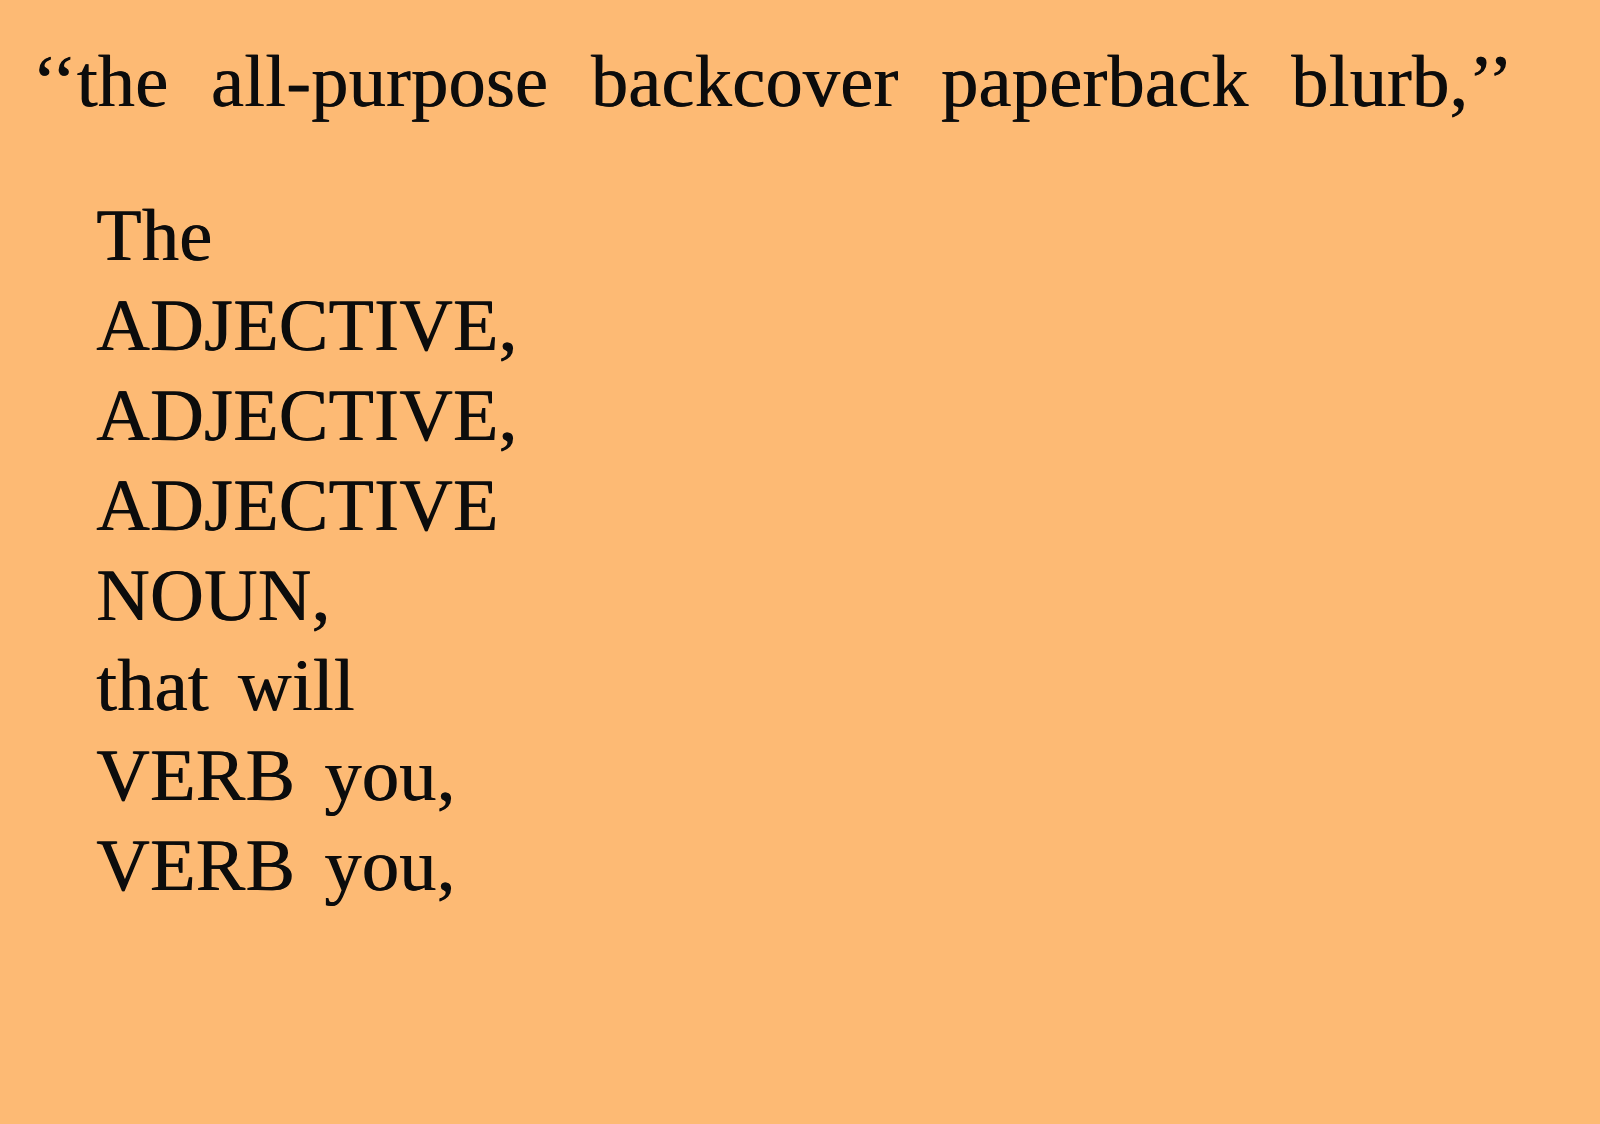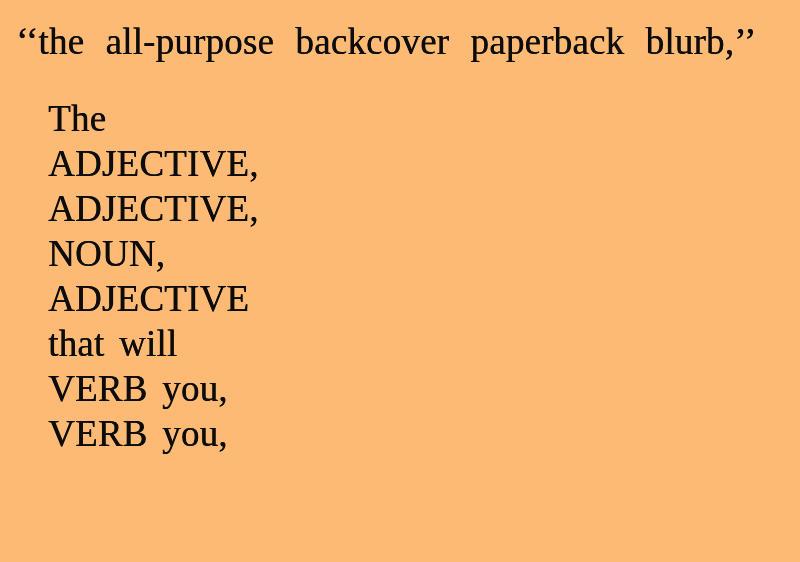--- a/index.html
+++ b/index.html
@@ -52,20 +52,20 @@
 <body>
 
 <div class="page">
 
   <div class="blurb-title">‘‘the all-purpose backcover paperback blurb,’’</div>
 
   <div class="poem">
     <div class="poem-line">The</div>
     <div class="poem-line">ADJECTIVE,</div>
     <div class="poem-line">ADJECTIVE,</div>
+    <div class="poem-line">ADJECTIVE</div>
     <div class="poem-line">NOUN,</div>
-    <div class="poem-line">ADJECTIVE</div>
     <div class="poem-line">that will</div>
     <div class="poem-line">VERB you,</div>
     <div class="poem-line">VERB you,</div>
   </div>
 
 </div>
 
 </body></html>

